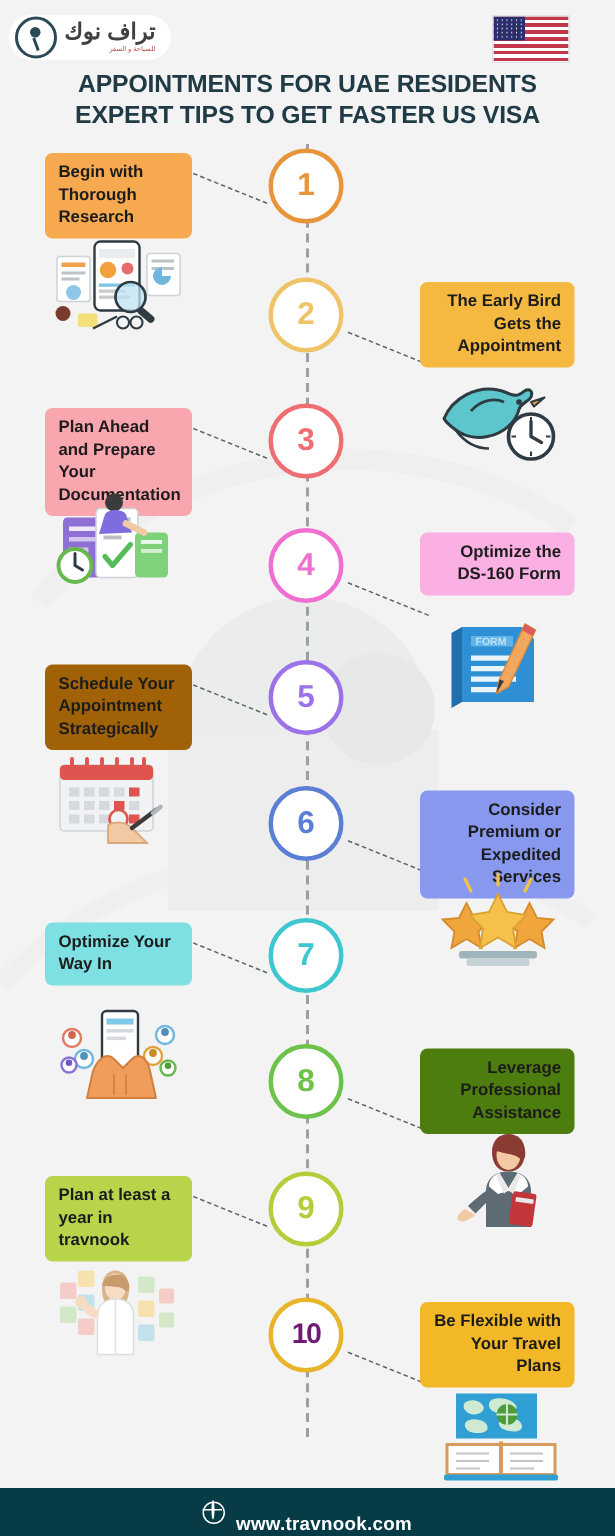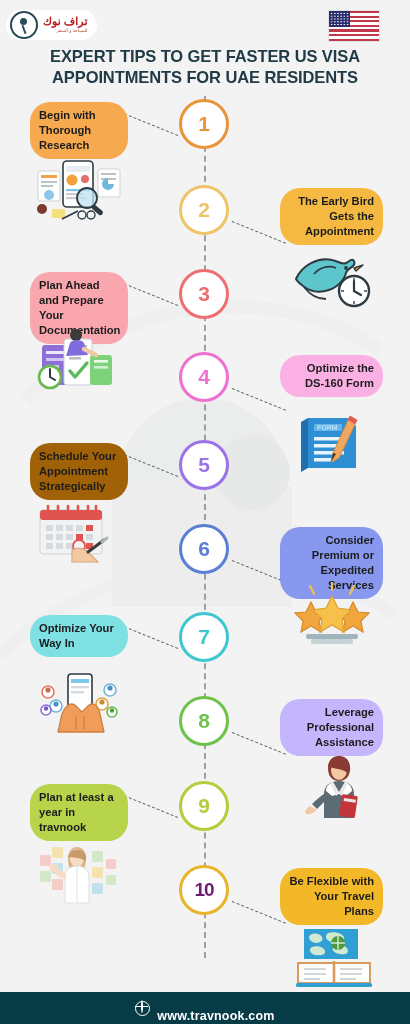--- a/index.html
+++ b/index.html
@@ -25,21 +25,21 @@
   .header{position:relative;height:96px;}
   .logo{position:absolute;left:6px;top:10px;height:30px;display:flex;align-items:center;
         background:#ffffff;border-radius:15px;padding:0 10px 0 4px;}
   .logo-mark{width:24px;height:24px;border-radius:50%;border:2px solid #2b4a57;
         position:relative;flex:0 0 auto;}
   .logo-mark:after{content:"";position:absolute;left:8px;top:5px;width:7px;height:7px;
         border-radius:50%;background:#2b4a57;}
   .logo-mark:before{content:"";position:absolute;left:11px;top:12px;width:2px;height:9px;
         background:#2b4a57;transform:rotate(-20deg);}
   .logo-txt{margin-left:5px;line-height:1;text-align:right;}
-  .logo-ar{font-size:11px;font-weight:bold;color:#b91c1c;letter-spacing:.2px;}
+  .logo-ar{font-size:15px;font-weight:bold;color:#404040;letter-spacing:.2px;}
   .logo-sub{font-size:4.5px;color:#b5503c;letter-spacing:.2px;margin-top:2px;}
 
   .flag{position:absolute;right:30px;top:10px;width:50px;height:30px;
         border:1px solid #e2e2e2;background:#ffffff;overflow:hidden;}
   .flag .stripes{position:absolute;inset:0;background:repeating-linear-gradient(
         to bottom,#c1384b 0 2.3px,#ffffff 2.3px 4.6px);}
   .flag .canton{position:absolute;left:0;top:0;width:21px;height:16.1px;background:#2a2e6e;}
   .flag .canton:after{content:"";position:absolute;inset:1px;
         background-image:radial-gradient(circle,#fff 0.5px,transparent 0.6px);
         background-size:3.2px 2.8px;}
@@ -56,21 +56,21 @@
         background:#ffffff;border:3px solid #ccc;box-sizing:border-box;
         display:flex;align-items:center;justify-content:center;
         font-weight:bold;font-size:21px;z-index:3;}
   .node.n10{font-size:19px;letter-spacing:-1px;}
 
   .connector{position:absolute;height:0;border-top:1.6px dashed #5c6468;z-index:1;}
   .conn-left{right:232px;width:58px;transform:rotate(22deg);transform-origin:right center;}
   .conn-right{left:232px;width:58px;transform:rotate(22deg);transform-origin:left center;}
 
   .badge{position:absolute;font-weight:bold;font-size:11.2px;line-height:1.35;
-        color:#1c1c1c;padding:6px 9px;border-radius:20px;box-sizing:border-box;z-index:2;}
+        color:#1c1c1c;padding:6px 9px;border-radius:5px;box-sizing:border-box;z-index:2;}
   .badge.left{left:30px;width:98px;text-align:left;}
   .badge.right{right:27px;width:103px;text-align:right;}
 
   .illus{position:absolute;width:96px;height:66px;z-index:2;}
   .illus.left{left:32px;}
   .illus.right{right:30px;}
   .illus svg{width:100%;height:100%;display:block;}
 
   
   .footer{position:absolute;left:0;right:0;bottom:0;height:32px;background:#073c47;
@@ -100,22 +100,22 @@
       <div class="logo-sub">للسياحة و السفر</div>
     </div>
   </div>
 
   <div class="flag">
     <div class="stripes"></div>
     <div class="canton"></div>
   </div>
 
   <div class="title">
+    <div>APPOINTMENTS FOR UAE RESIDENTS</div>
     <div>EXPERT TIPS TO GET FASTER US VISA</div>
-    <div>APPOINTMENTS FOR UAE RESIDENTS</div>
   </div>
 </div>
 
 <div class="timeline">
   <div class="spine"></div>
   <div id="steps-host">
       <div class="connector conn-left" style="top: 39px;"></div>
       <div class="node" style="top: 3px; border-color: rgb(232, 148, 58); color: rgb(232, 148, 58);">1</div>
       <div class="badge left" style="background: rgb(247, 169, 79); top: 6px;">Begin with Thorough Research</div>
       <div class="illus left" style="top: 61px;">
@@ -283,21 +283,21 @@
             <circle cx="70" cy="32" r="2.6" fill="#c98a2a"></circle>
 <circle cx="80" cy="42" r="5" fill="#fff" stroke="#67b84f" stroke-width="1.6"></circle>
             <circle cx="80" cy="40.5" r="2.2" fill="#4f9b3a"></circle>
 </g>
 <path d="M30 44c4-10 10-12 14-8l6 6 6-6c4-4 10-2 12 8l4 18H26z" fill="#f09c5a" stroke="#d07f3e" stroke-width="1.3" stroke-linejoin="round"></path>
 <path d="M44 46v14M52 46v14" stroke="#d07f3e" stroke-width="1.1"></path>
 </svg>
       </div>
       <div class="connector conn-right" style="top: 636px;"></div>
       <div class="node" style="top: 600px; border-color: rgb(109, 194, 74); color: rgb(109, 194, 74);">8</div>
-      <div class="badge right" style="background: #c4b5fd; top: 603px;">Leverage Professional Assistance</div>
+      <div class="badge right" style="background: #4d7c0f; top: 603px;">Leverage Professional Assistance</div>
       <div class="illus right" style="top: 658px;">
         <svg viewBox="0 0 96 66">
 <path d="M44 14c0-8 5-12 11-12s11 4 11 12c0 8-4 13-11 13s-11-5-11-13z" fill="#8a3b33"></path>
 <ellipse cx="55" cy="16" rx="8" ry="10" fill="#f3c9a3"></ellipse>
 <path d="M44 12c3-8 20-9 22 1 1 6-2 7-4 5-3-3-13-3-18-6z" fill="#8a3b33"></path>
 <path d="M40 64V40c0-8 6-13 15-13s15 5 15 13v24z" fill="#5d6b74"></path>
 <path d="M49 28l6 10 6-10c5 2 7 5 7 9l-6 5-7-2-7 2-6-5c0-4 2-7 7-9z" fill="#ffffff"></path>
 <path d="M40 40c-3 2-8 6-12 10l5 5 9-9z" fill="#5d6b74"></path>
 <path d="M26 52c-3 2-5 4-5 6s3 3 5 2c3-1 7-4 7-4z" fill="#f3c9a3"></path>
 <rect x="58" y="40" width="16" height="22" rx="1.5" fill="#c2363a" transform="rotate(8 58 40)"></rect>

